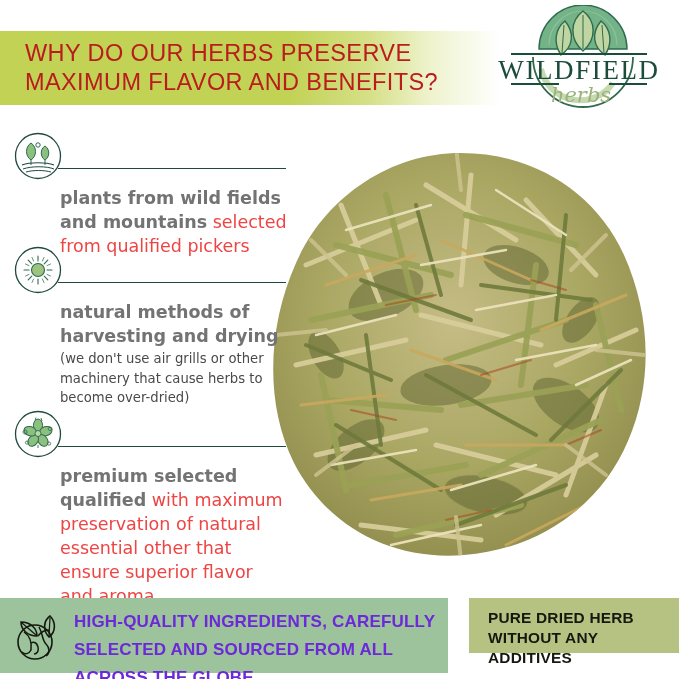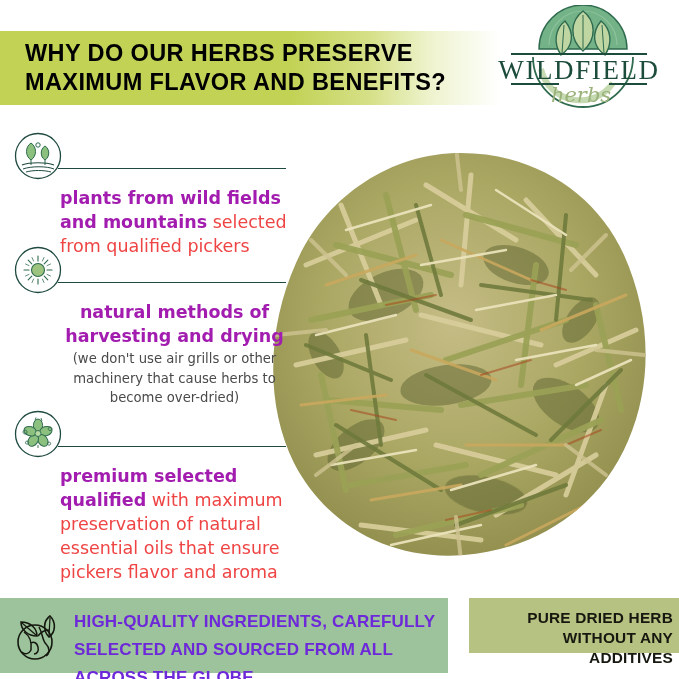--- a/index.html
+++ b/index.html
@@ -22,25 +22,25 @@
     left:0; top:0;
     width:500px; height:74px;
     background:linear-gradient(to right,
         #c2d255 0%, #c2d255 58%, #d6e088 74%, #eef3cd 86%, #ffffff 100%);
   }
   #header-title {
     position:absolute;
     left:25px; top:8px;
     width:460px;
     font-family:"Liberation Sans", sans-serif;
-    font-weight:bold;
+    font-weight:normal;
     font-size:23.5px;
     line-height:29px;
     letter-spacing:0.4px;
-    color:#000000;
+    color:#b91c1c;
     white-space:pre-line;
   }
 
   
   #logo {
     position:absolute;
     left:487px; top:5px;
     width:180px; height:105px;
   }
   #logo svg { display:block; }
@@ -52,21 +52,21 @@
     width:390px; height:420px;
   }
 
   
   .feature {
     position:absolute;
     left:14px;
     width:275px;
   }
   #feature-0 { top:132px; }
-  #feature-1 { top:246px;text-align:center; }
+  #feature-1 { top:246px; }
   #feature-2 { top:410px; }
 
   .feature-head {
     position:relative;
     height:50px;
   }
   .feature-icon {
     position:absolute;
     left:0; top:0;
     width:48px; height:48px;
@@ -80,21 +80,21 @@
   .feature-body {
     margin-left:46px;
     padding-top:4px;
     font-family:"DejaVu Sans", sans-serif;
     color:#3b3b3b;
   }
   .lead {
     font-weight:bold;
     font-size:17.5px;
     line-height:24px;
-    color:#a21caf;
+    color:#737373;
   }
   .rest {
     font-weight:normal;
     font-size:17.5px;
     line-height:24px;
     color:#ef4444;
   }
   .note {
     font-size:13.2px;
     line-height:16.5px;
@@ -123,21 +123,20 @@
     line-height:28px;
     letter-spacing:0.2px;
     color:#6d28d9;
     white-space:pre-line;
   }
   #banner-right {
     position:absolute;
     left:469px; top:598px;
     width:210px; height:55px;
     background:#b6c281;
-    text-align:right;
   }
   #banner-right-text {
     position:absolute;
     left:19px; top:10px;
     width:185px;
     font-family:"Liberation Sans", sans-serif;
     font-weight:bold;
     font-size:15.4px;
     line-height:20px;
     letter-spacing:0.2px;
@@ -383,21 +382,21 @@
           <path d="M35 32 a1.6 1.6 0 1 0 0.1 0"></path>
           <line x1="22" y1="7.5" x2="21" y2="10.5"></line>
           <line x1="27" y1="8" x2="28" y2="11"></line>
           <line x1="24" y1="38" x2="24" y2="35"></line>
         </g>
       </svg>
     </span>
     <span class="feature-rule"></span>
   </div>
   <div class="feature-body">
-    <span class="lead">premium selected qualified</span><span class="rest"> with maximum preservation of natural essential oils that ensure pickers flavor and aroma</span>
+    <span class="lead">premium selected qualified</span><span class="rest"> with maximum preservation of natural essential other that ensure superior flavor and aroma</span>
   </div>
 </div>
 
 <div id="banner-left">
   <span id="globe-icon">
     <svg width="52" height="52" viewBox="0 0 52 52">
       <circle cx="23" cy="32" r="17" fill="none" stroke="#15180f" stroke-width="1.6"></circle>
       <path d="M12 22 C18 26 20 32 19 40 C17 44 13 45 10 42" fill="none" stroke="#15180f" stroke-width="1.5"></path>
       <path d="M27 17 C31 24 30 30 34 34 C38 38 38 43 34 46" fill="none" stroke="#15180f" stroke-width="1.5"></path>
       <path d="M19 33 C22 31 25 33 26 37 C27 41 25 44 22 44" fill="none" stroke="#15180f" stroke-width="1.5"></path>

